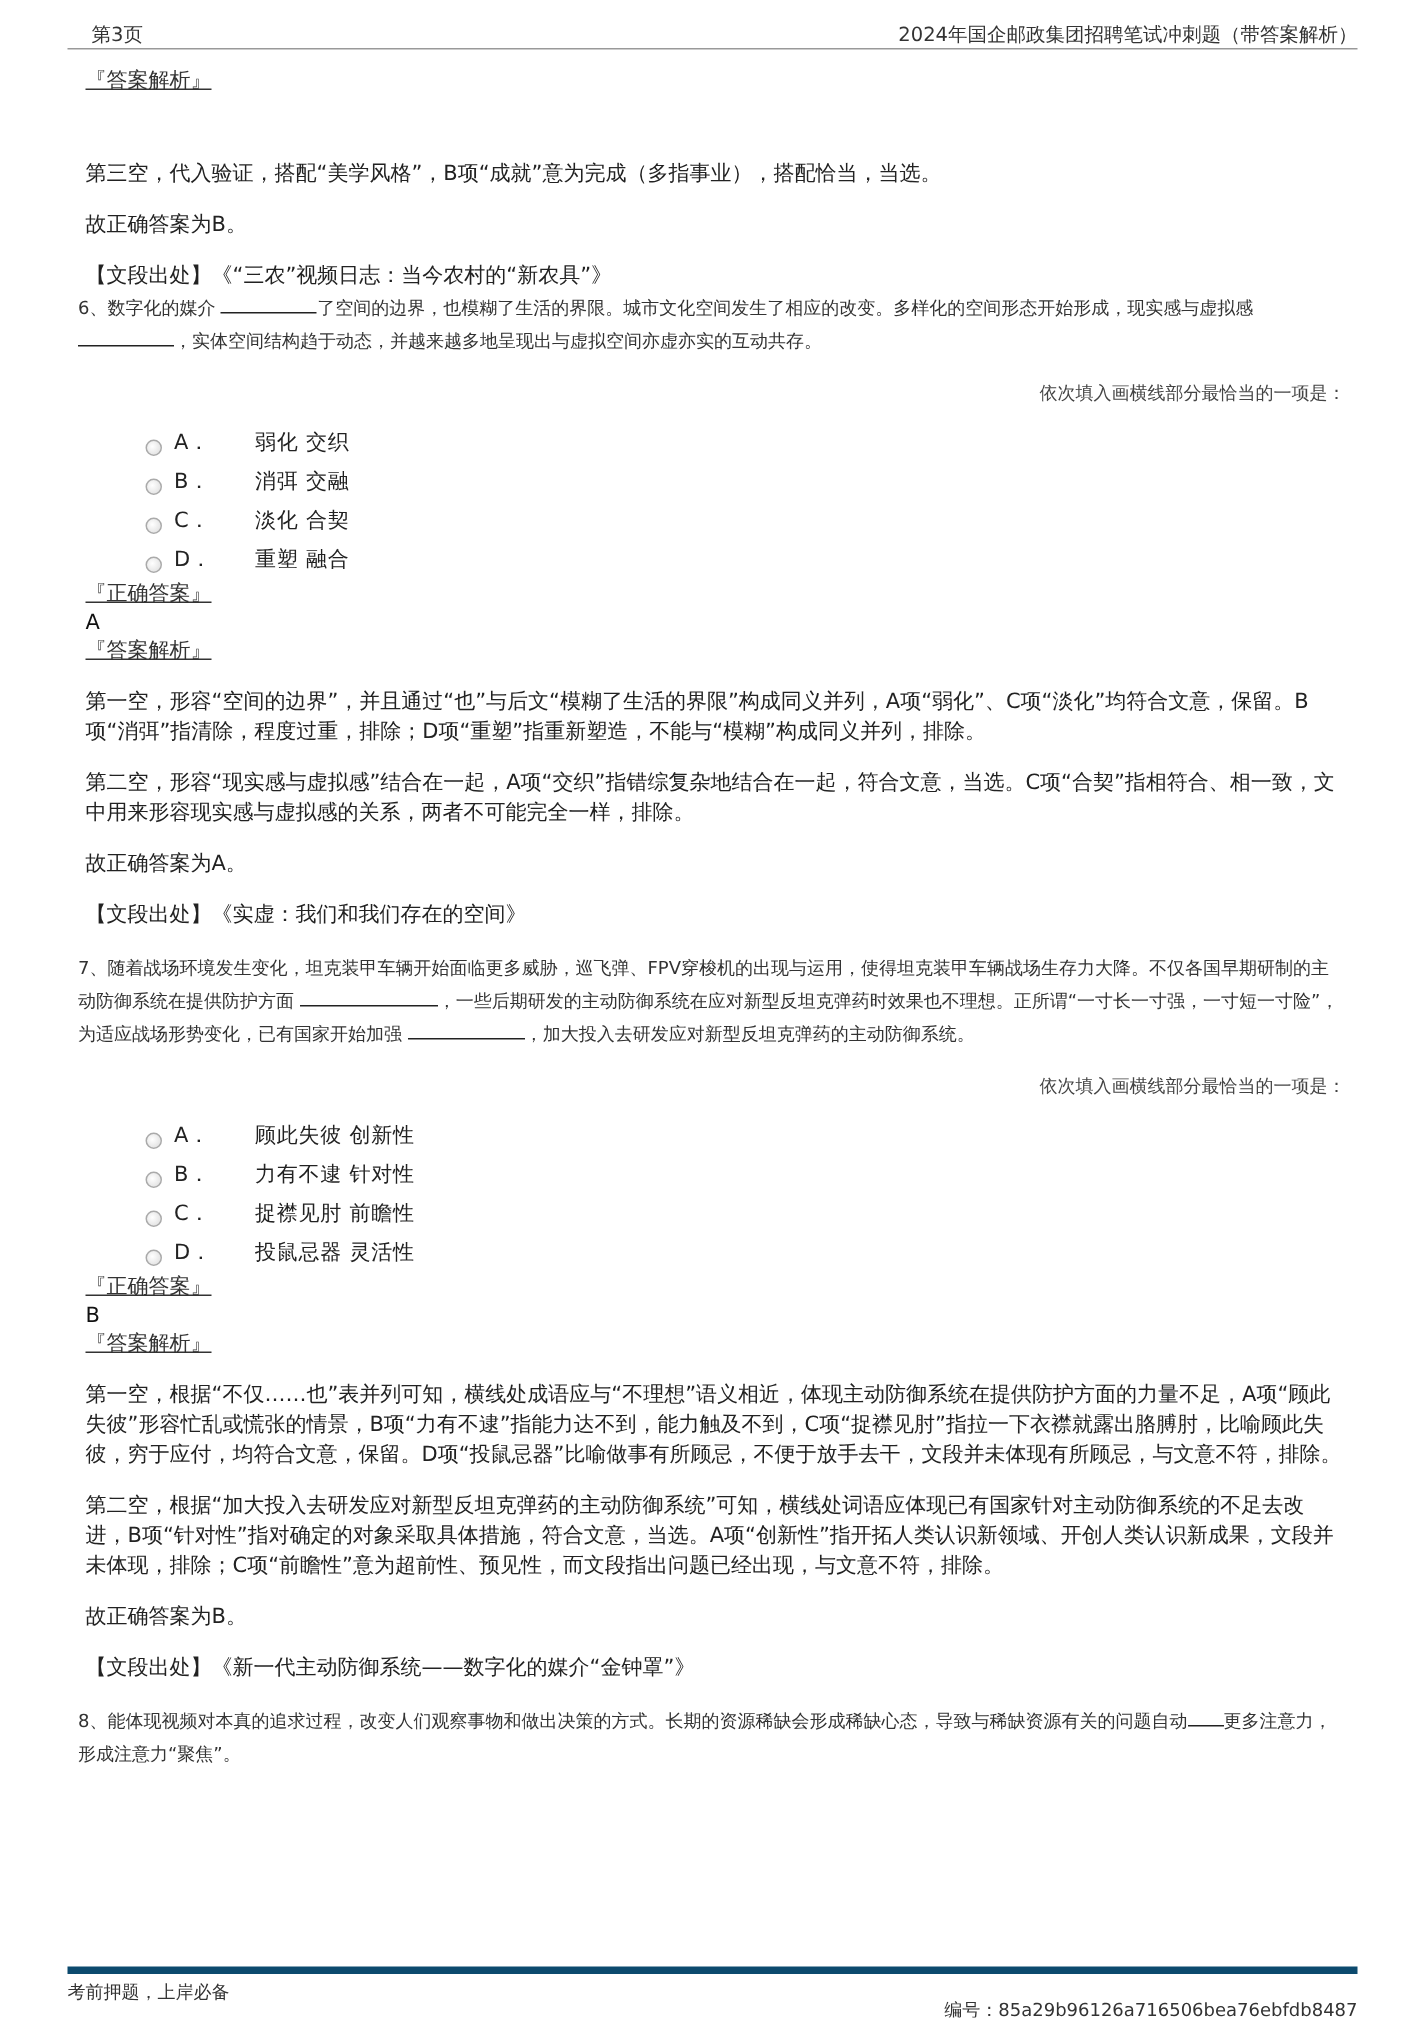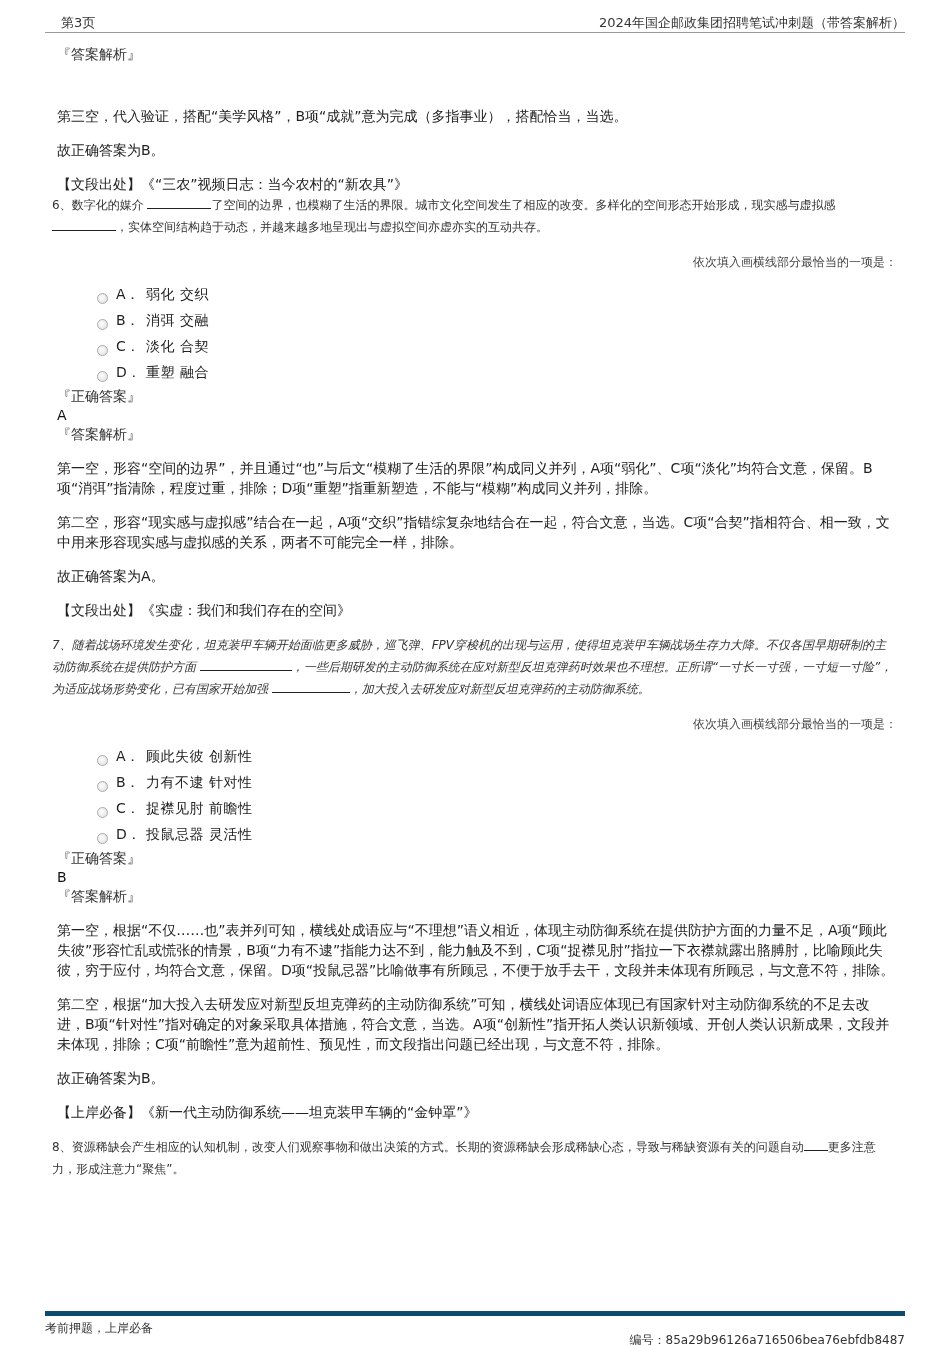--- a/index.html
+++ b/index.html
@@ -8,32 +8,32 @@
   .header { position: absolute; left: 45px; right: 45px; top: 10px; height: 22px;
             border-bottom: 1px solid #999; font-size: 13px; color: #333; }
   .header .left { position: absolute; left: 16px; top: 4px; }
   .header .right { position: absolute; right: 0; top: 4px; }
   .footer { position: absolute; left: 45px; right: 45px; top: 1311px; height: 24px;
             border-top: 5px solid #0c4a6e; font-size: 12px; color: #333; }
   .footer .left { position: absolute; left: 0; top: 4px; }
   .footer .right { position: absolute; right: 0; top: 16px; }
   .content { position: absolute; left: 57px; top: 44px; width: 840px; }
   .para { font-size: 14px; line-height: 20px; color: #222; margin: 0; }
-  .bracket { font-size: 14px; line-height: 20px; color: #333; margin: 0; }
+  .bracket { font-size: 14px; line-height: 20px; color: #333; margin: 0; text-decoration: underline; }
   .answer-letter { font-size: 14px; line-height: 18px; color: #111; margin: 0; }
   .source { font-size: 14px; line-height: 20px; color: #222; margin: 0; }
   .question { font-size: 12px; line-height: 22px; color: #333; margin: 0; }
   .prompt { font-size: 12px; line-height: 20px; color: #444; margin: 0; text-align: right; }
   .blank { display: inline-block; border-bottom: 1px solid #222; height: 14px; vertical-align: baseline; }
   .options { margin: 0; padding: 0; list-style: none; }
   .option { display: flex; align-items: center; height: 26px; padding-left: 40px; font-size: 14px; color: #222; }
   .radio { width: 9px; height: 9px; border-radius: 50%; border: 1px solid #aaa;
            background: radial-gradient(circle at 40% 40%, #fff 0%, #e6e6e6 70%); margin-right: 8px; margin-top: 6px; }
   .opt-letter { width: 30px; }
-  .opt-text { letter-spacing: 0.5px; }
+  .opt-text { letter-spacing: 0.5px; margin-left: 24px; }
   .gap-s { height: 10px; }
   .gap-m { height: 14px; }
 </style>
 </head>
 <body>
 
 <div class="header">
   <span class="left">第3页</span>
   <span class="right">2024年国企邮政集团招聘笔试冲刺题（带答案解析）</span>
 </div>
@@ -86,21 +86,21 @@
   <div class="gap-m"></div>
   <p class="para">第一空，形容“空间的边界”，并且通过“也”与后文“模糊了生活的界限”构成同义并列，A项“弱化”、C项“淡化”均符合文意，保留。B项“消弭”指清除，程度过重，排除；D项“重塑”指重新塑造，不能与“模糊”构成同义并列，排除。</p>
   <div class="gap-m"></div>
   <p class="para">第二空，形容“现实感与虚拟感”结合在一起，A项“交织”指错综复杂地结合在一起，符合文意，当选。C项“合契”指相符合、相一致，文中用来形容现实感与虚拟感的关系，两者不可能完全一样，排除。</p>
   <div class="gap-m"></div>
   <p class="para">故正确答案为A。</p>
   <div class="gap-m"></div>
   <p class="source">【文段出处】《实虚：我们和我们存在的空间》</p>
   <div class="gap-m"></div>
 
-  <p class="question" style="margin-left:-5px;font-style:italic;">
+  <p class="question" style="margin-left:-5px;">
     <span>7、</span><span>随着战场环境发生变化，坦克装甲车辆开始面临更多威胁，巡飞弹、FPV穿梭机的出现与运用，使得坦克装甲车辆战场生存力大降。不仅各国早期研制的主动防御系统在提供防护方面</span>
     <span class="blank" style="width:92px;"></span><span>，一些后期研发的主动防御系统在应对新型反坦克弹药时效果也不理想。正所谓“一寸长一寸强，一寸短一寸险”，为适应战场形势变化，已有国家开始加强</span>
     <span class="blank" style="width:78px;"></span><span>，加大投入去研发应对新型反坦克弹药的主动防御系统。</span>
   </p>
   <div class="gap-m"></div>
   <p class="prompt" style="margin-left:-5px;">依次填入画横线部分最恰当的一项是：</p>
   <div class="gap-s"></div>
   <ul class="options">
     <li class="option">
         <span class="radio"></span>
@@ -126,24 +126,24 @@
   <p class="bracket">『正确答案』</p>
   <p class="answer-letter">B</p>
   <p class="bracket">『答案解析』</p>
   <div class="gap-m"></div>
   <p class="para">第一空，根据“不仅……也”表并列可知，横线处成语应与“不理想”语义相近，体现主动防御系统在提供防护方面的力量不足，A项“顾此失彼”形容忙乱或慌张的情景，B项“力有不逮”指能力达不到，能力触及不到，C项“捉襟见肘”指拉一下衣襟就露出胳膊肘，比喻顾此失彼，穷于应付，均符合文意，保留。D项“投鼠忌器”比喻做事有所顾忌，不便于放手去干，文段并未体现有所顾忌，与文意不符，排除。</p>
   <div class="gap-m"></div>
   <p class="para">第二空，根据“加大投入去研发应对新型反坦克弹药的主动防御系统”可知，横线处词语应体现已有国家针对主动防御系统的不足去改进，B项“针对性”指对确定的对象采取具体措施，符合文意，当选。A项“创新性”指开拓人类认识新领域、开创人类认识新成果，文段并未体现，排除；C项“前瞻性”意为超前性、预见性，而文段指出问题已经出现，与文意不符，排除。</p>
   <div class="gap-m"></div>
   <p class="para">故正确答案为B。</p>
   <div class="gap-m"></div>
-  <p class="source">【上岸必备】《新一代主动防御系统——坦克装甲车辆的“金钟罩”》</p>
+  <p class="source">【文段出处】《新一代主动防御系统——数字化的媒介“金钟罩”》</p>
   <div class="gap-m"></div>
 
   <p class="question" style="margin-left:-5px;">
-    <span>8、</span><span>资源稀缺会产生相应的认知机制，改变人们观察事物和做出决策的方式。长期的资源稀缺会形成稀缺心态，导致与稀缺资源有关的问题自动</span><span class="blank" style="width:24px;"></span><span>更多注意力，形成注意力“聚焦”。</span>
+    <span>8、</span><span>能体现视频对本真的追求过程，改变人们观察事物和做出决策的方式。长期的资源稀缺会形成稀缺心态，导致与稀缺资源有关的问题自动</span><span class="blank" style="width:24px;"></span><span>更多注意力，形成注意力“聚焦”。</span>
   </p>
 </div>
 
 <div class="footer">
   <span class="left">考前押题，上岸必备</span>
   <span class="right"><span>编号：</span><span>85a29b96126a716506bea76ebfdb8487</span></span>
 </div>
 
 </body></html>

